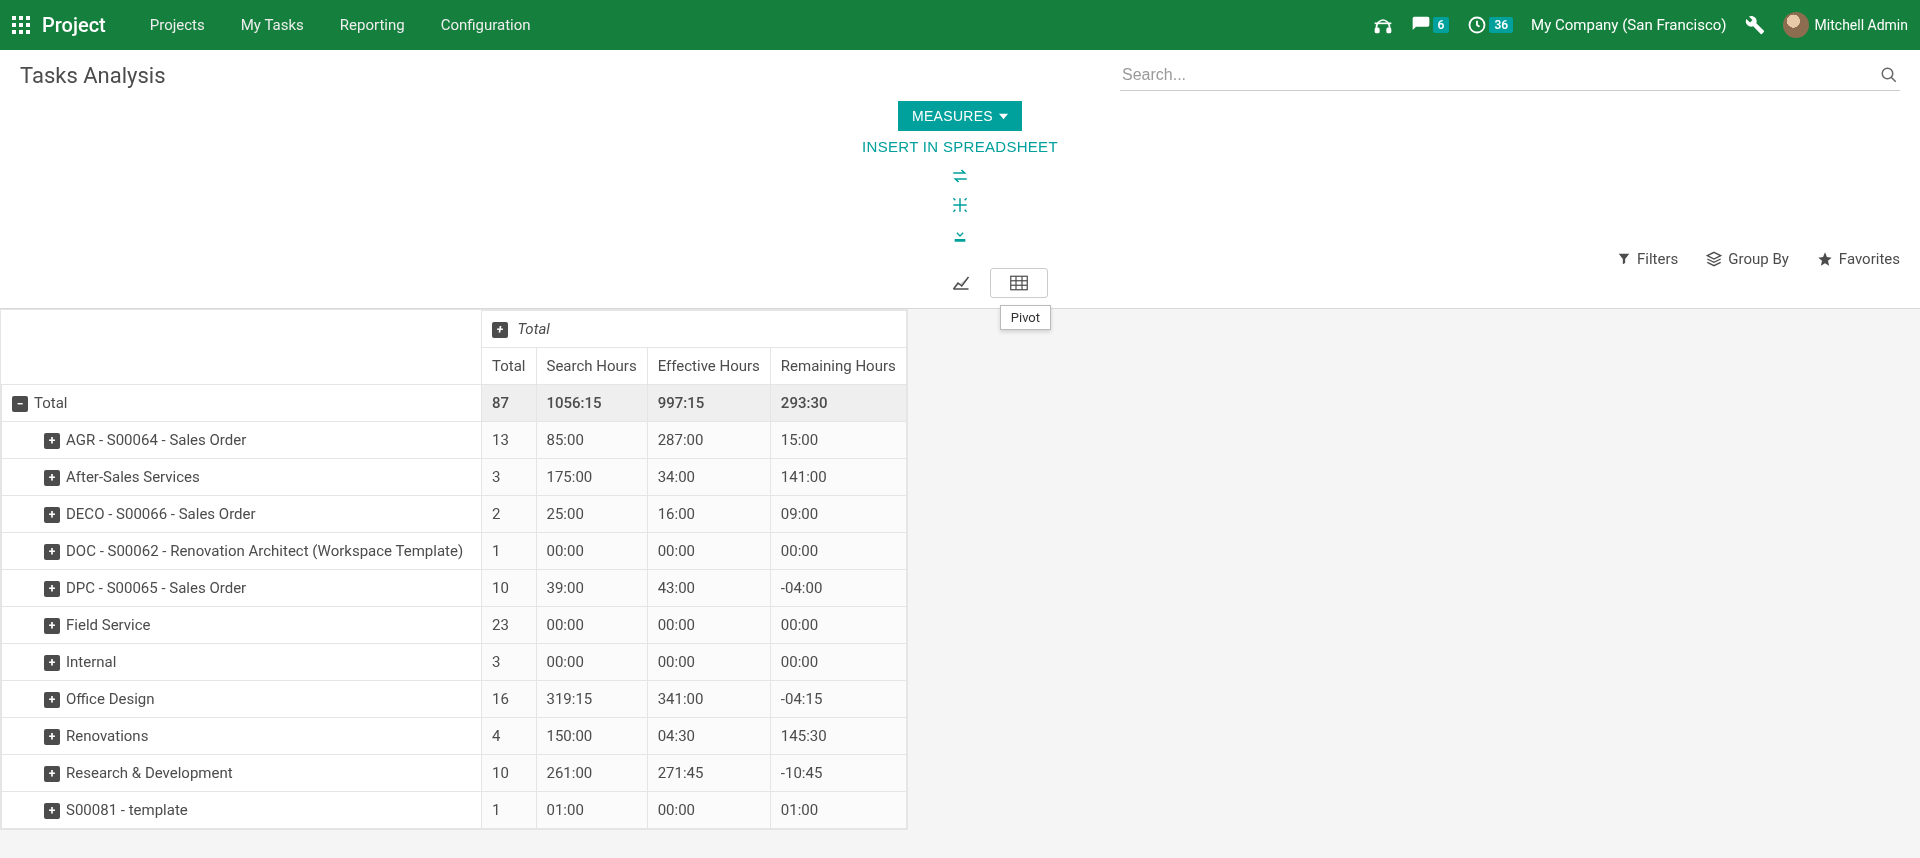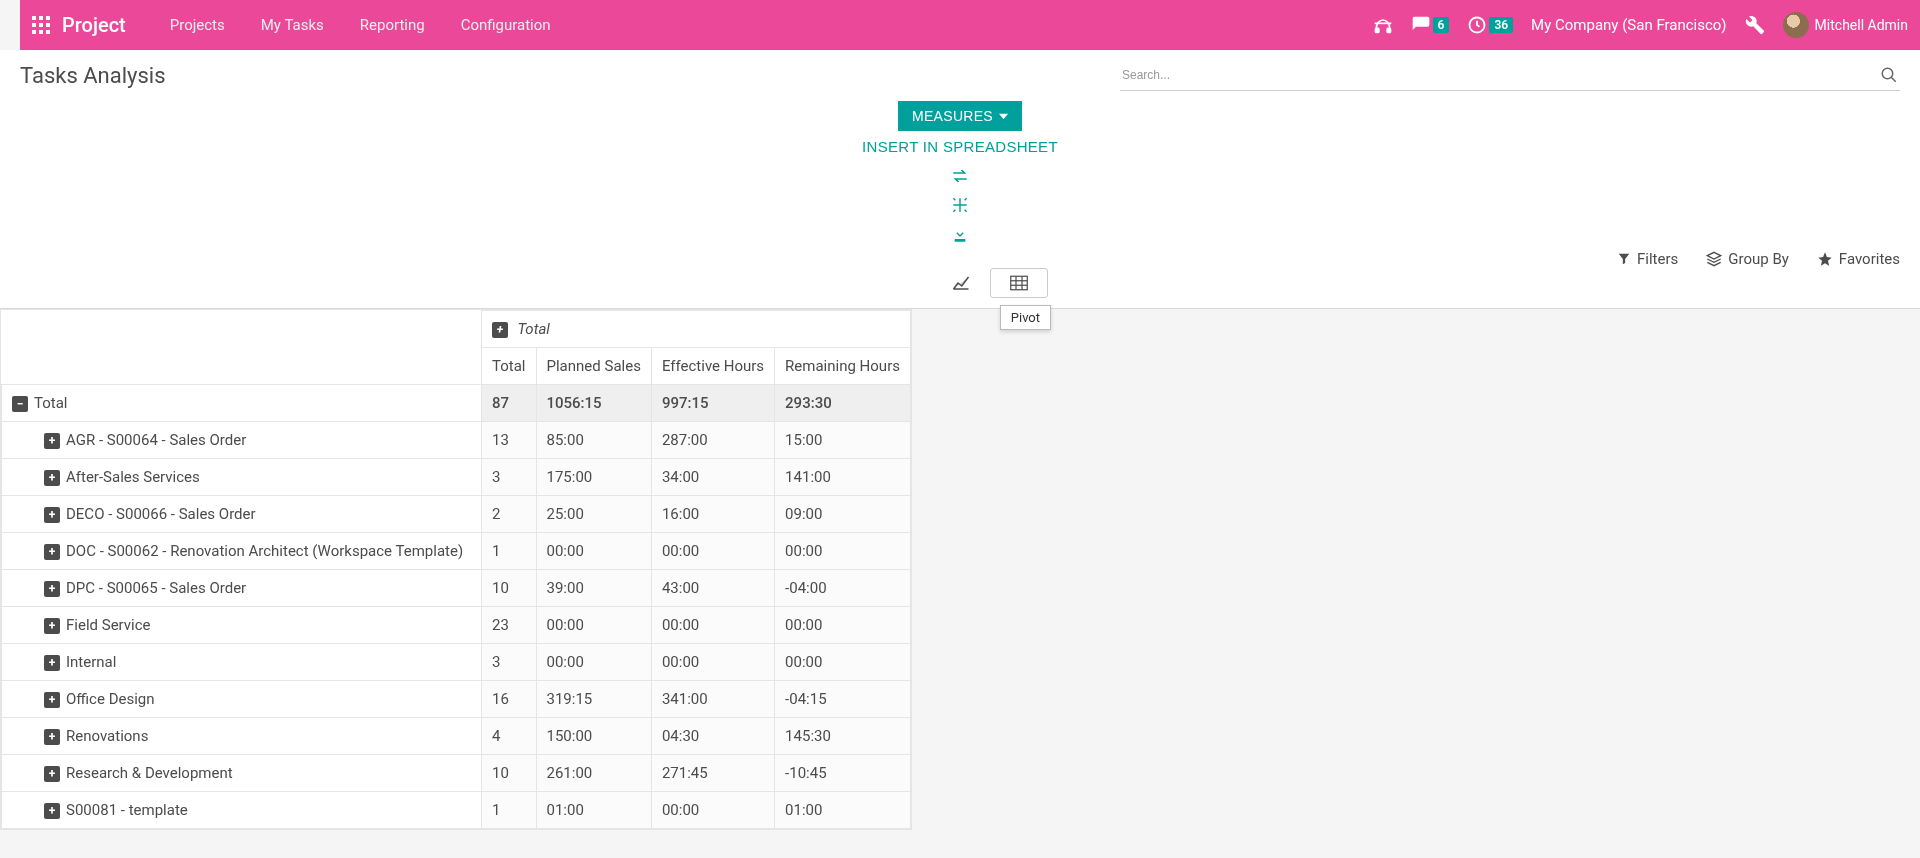--- a/index.html
+++ b/index.html
@@ -1,36 +1,36 @@
 <!DOCTYPE html>
 <html><head>
   <meta charset="utf-8">
   <style>
     * { margin: 0; padding: 0; box-sizing: border-box; }
     body { font-family: -apple-system, BlinkMacSystemFont, "Segoe UI", Roboto, Helvetica, Arial, sans-serif; font-size: 14px; background: #f5f5f5; width: 1920px; }
     
     
-    .navbar { background: #ec4899; color: #fff; height: 50px; display: flex; align-items: center; padding: 0 12px; margin-left: 20px; }
+    .navbar { background: #15803d; color: #fff; height: 50px; display: flex; align-items: center; padding: 0 12px; }
     .nav-left { display: flex; align-items: center; gap: 4px; }
     .apps-icon { display: inline-flex; margin-right: 8px; cursor: pointer; }
     .brand { font-size: 20px; font-weight: 500; margin-right: 24px; cursor: pointer; }
     .nav-item { padding: 14px 16px; font-size: 15px; color: #eee; cursor: pointer; }
     .nav-right { margin-left: auto; display: flex; align-items: center; gap: 18px; }
     .nav-icon-btn { position: relative; cursor: pointer; display: inline-flex; align-items: center; }
     .badge { background: #00a09d; color: #fff; font-size: 12px; padding: 1px 5px; border-radius: 2px; margin-left: 2px; font-weight: 600; }
     .company-name { font-size: 15px; cursor: pointer; }
     .avatar { width: 26px; height: 26px; border-radius: 50%; background: #aaa; display: inline-block; margin-right: 6px; background-image: radial-gradient(circle at 40% 35%, #e8c9a8 28%, transparent 29%), linear-gradient(#8c6d4f, #8c6d4f); }
     .user-block { display: flex; align-items: center; cursor: pointer; }
     
     
     .control-panel { background: #fff; border-bottom: 1px solid #d9d9d9; }
     .cp-row1 { display: flex; align-items: center; padding: 10px 20px 6px; }
     .page-title { font-size: 22px; color: #4c4c4c; }
     .search-wrap { margin-left: auto; width: 780px; display: flex; align-items: center; border-bottom: 1px solid #ccc; padding: 6px 2px; }
-    .search-input { flex: 1; border: none; outline: none; font-size: 12px; color: #ec4899; }
+    .search-input { flex: 1; border: none; outline: none; font-size: 16px; color: #ec4899; }
     .search-input::placeholder { color: #999; }
     .search-icon-btn { cursor: pointer; color: #666; }
     
     .cp-row2 { display: flex; align-items: center; padding: 4px 20px 10px; flex-direction: column; }
     .btn-primary { background: #00a09d; color: #fff; border: none; padding: 7px 14px; font-size: 14px; letter-spacing: .3px; cursor: pointer; display: inline-flex; align-items: center; gap: 6px; }
     .btn-link { color: #00a09d; background: none; border: none; padding: 7px 12px; font-size: 15px; letter-spacing: .3px; cursor: pointer; }
     .tool-icon { color: #00a09d; padding: 7px 10px; cursor: pointer; display: inline-flex; }
     
     .filter-group { margin-left: auto; display: flex; align-items: center; gap: 28px; }
     .filter-btn { display: inline-flex; align-items: center; gap: 6px; color: #4c4c4c; font-size: 15px; cursor: pointer; }
@@ -214,21 +214,21 @@
       <tr class="col-header-top">
         <th style="border:none"></th>
         <th colspan="4">
           <span class="expand-box">+</span>
           <span>Total</span>
         </th>
       </tr>
       <tr class="col-measure">
         <th style="border:none"></th>
         <th>Total</th>
-        <th>Planned Sales</th>
+        <th>Search Hours</th>
         <th>Effective Hours</th>
         <th>Remaining Hours</th>
       </tr>
     </thead>
     <tbody id="pivot-body">
         <tr class="row-total">
           <td class="row-head"><span class="expand-box" style="background:#4c4c4c">−</span><span>Total</span></td>
           <td class="num">87</td>
           <td class="num">1056:15</td>
           <td class="num">997:15</td>

